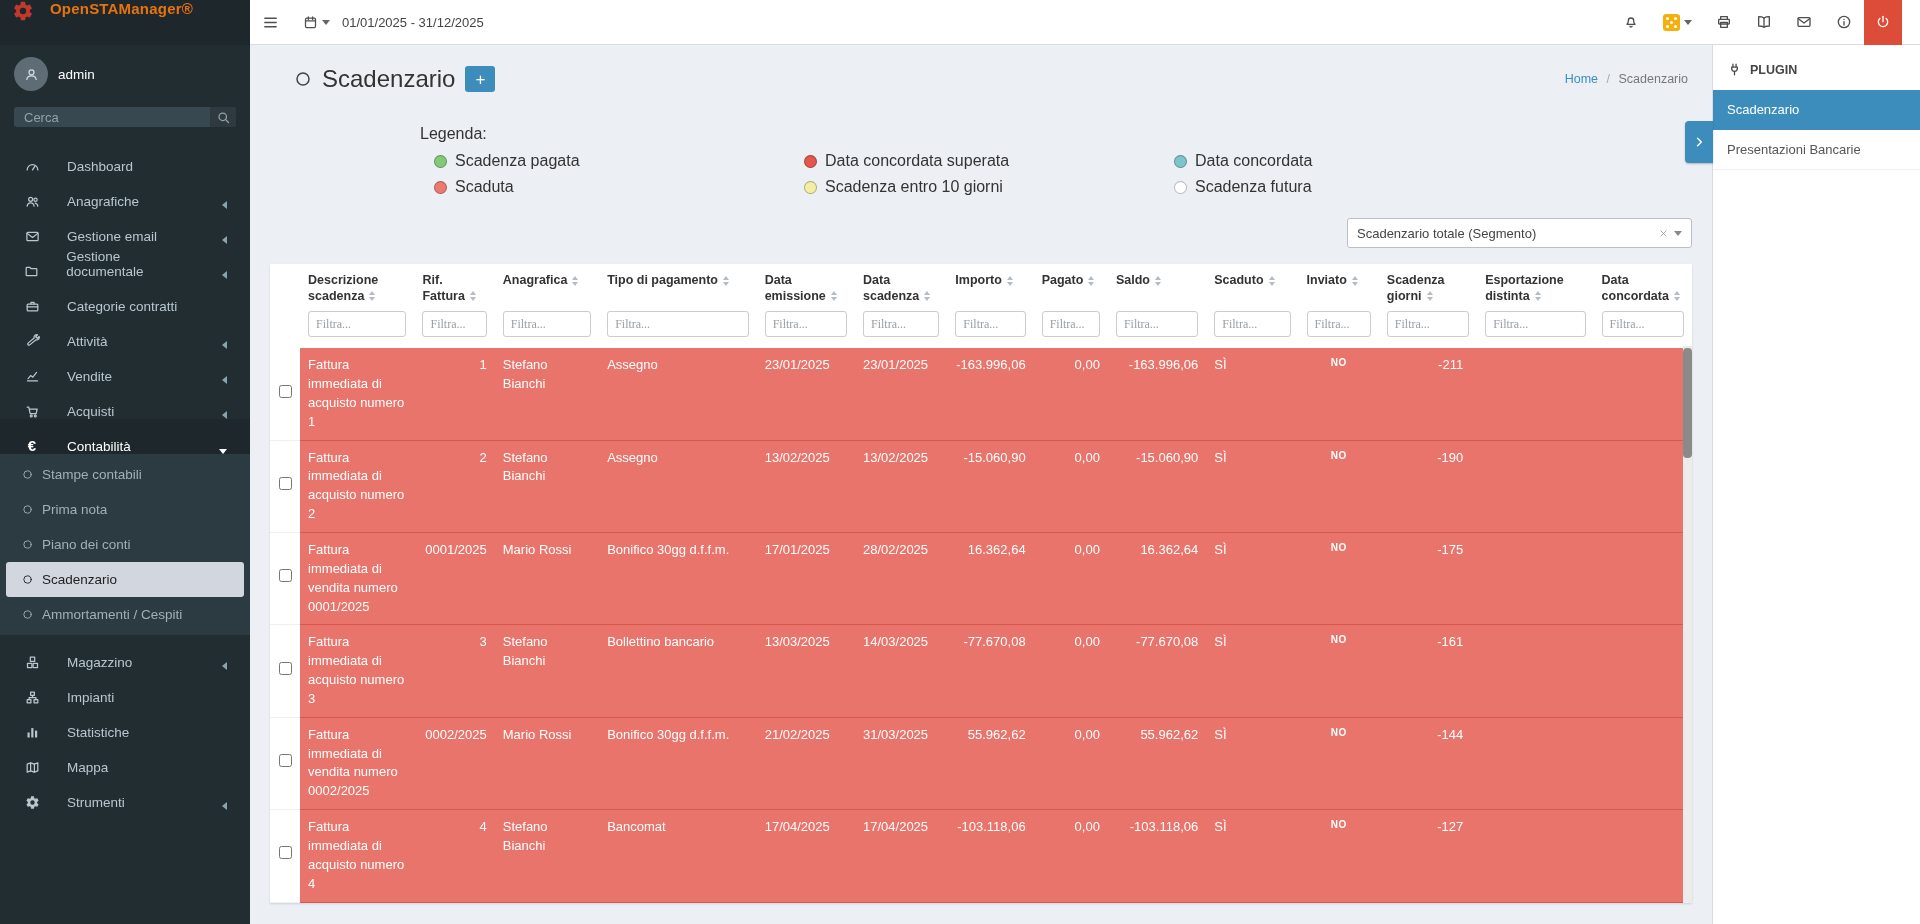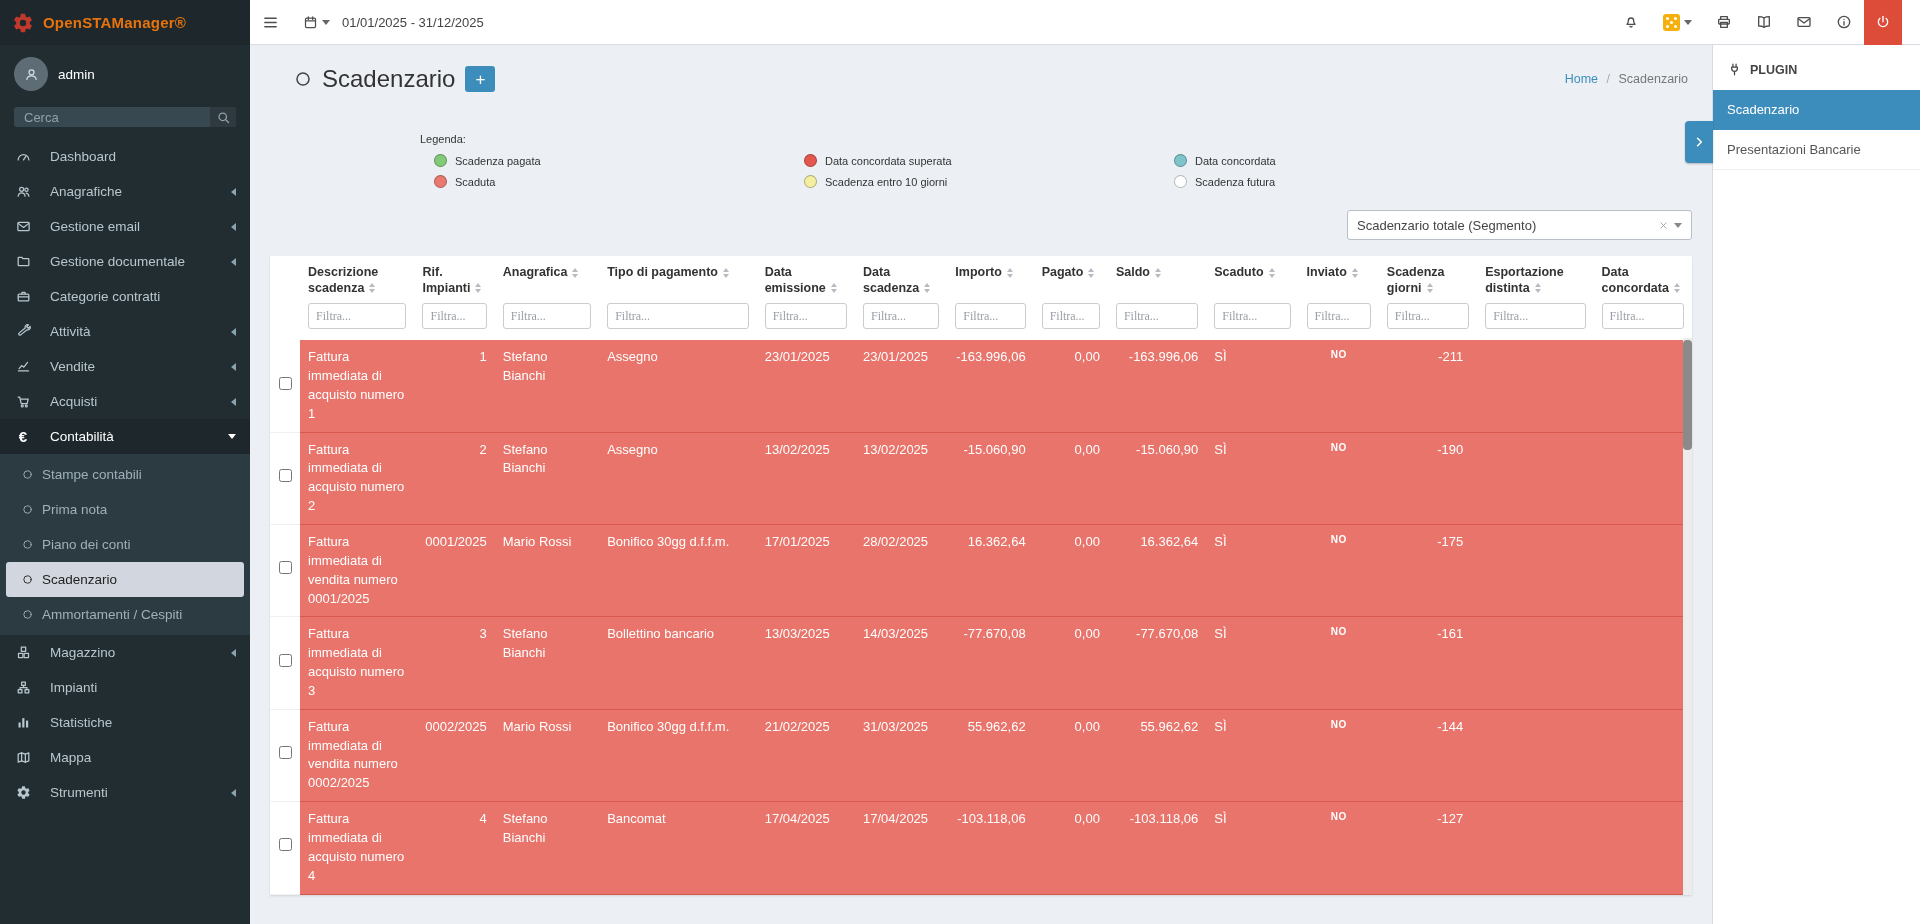--- a/index.html
+++ b/index.html
@@ -5,32 +5,32 @@
   * { margin:0; padding:0; box-sizing:border-box; }
   html,body { width:1920px; height:924px; overflow:hidden; }
   body { display:flex; font-family:"Liberation Sans", sans-serif; font-size:13px; color:#333; background:#ecf0f5; }
 
   svg.ic { width:15px; height:15px; fill:none; stroke:currentColor; stroke-width:2; stroke-linecap:round; stroke-linejoin:round; display:block; }
   svg.ic-xs { width:11px; height:11px; }
   svg.ic-lg { width:22px; height:22px; }
 
   
   .sidebar { width:250px; min-width:250px; background:#222d32; color:#b8c7ce; display:flex; flex-direction:column; }
-  .logo { height:45px; background:#1e282c; display:flex; align-items:center; gap:9px; padding:0 12px; }
+  .logo { height:45px; background:#1e282c; display:flex; gap:16px; padding:0 12px; }
   .logo-gear { color:#c0392b; display:flex; }
   .logo-text { color:#e8730d; font-weight:bold; font-size:15px; letter-spacing:.2px; }
   .user-panel { display:flex; align-items:center; gap:10px; padding:12px 14px 10px; }
   .avatar { width:34px; height:34px; border-radius:50%; background:#5e6d75; color:#d5dde1; display:flex; align-items:center; justify-content:center; }
   .user-name { color:#fff; font-size:13.5px; }
   .search { margin:6px 14px 12px; height:20px; background:#374850; border-radius:3px; display:flex; overflow:hidden; }
   .search input { flex:1; background:transparent; border:none; outline:none; color:#eee; padding:0 10px; font-size:13px; font-family:inherit; }
   .search input::placeholder { color:#93a1a8; }
   .search-btn { width:34px; background:#2f3a40; border:none; color:#93a1a8; display:flex; align-items:center; justify-content:center; cursor:pointer; }
   .menu a { text-decoration:none; }
-  .mi { display:flex; align-items:center; gap:18px; padding:0 14px; height:35px; color:#b8c7ce; font-size:13.5px; cursor:pointer; }
+  .mi { display:flex; align-items:flex-end; gap:26px; padding:0 23px; height:35px; color:#b8c7ce; font-size:13.5px; cursor:pointer; }
   .mi-ic { width:18px; display:flex; justify-content:center; align-items:center; }
   .mi-ic.euro { font-size:15px; font-weight:bold; }
   .mi-caret { margin-left:auto; display:flex; }
   .caret-left { width:0; height:0; border-top:4px solid transparent; border-bottom:4px solid transparent; border-right:5px solid #8aa4af; }
   .mi.parent-active { background:#1e282c; color:#fff; }
   .caret-down-s { width:0; height:0; border-left:4px solid transparent; border-right:4px solid transparent; border-top:5px solid #fff; }
   .submenu { background:#2c3b41; padding:3px 0; }
   .smi { display:flex; align-items:center; gap:9px; height:35px; padding:0 14px 0 22px; color:#9fb0b9; font-size:13.5px; cursor:pointer; }
   .smi.active { background:#d2d6de; color:#222; margin:0 6px; border-radius:3px; padding-left:16px; }
 
@@ -51,21 +51,21 @@
   
   .content { flex:1; min-width:0; background:#ecf0f5; padding:0 20px; overflow:hidden; position:relative; }
   .content-header { display:flex; justify-content:space-between; align-items:center; margin:20px 4px 0 24px; }
   .ch-left { display:flex; align-items:center; gap:10px; color:#444; }
   .page-title { font-size:24px; font-weight:400; color:#333; }
   .btn-add { background:#3c8dbc; color:#fff; border:none; border-radius:3px; width:30px; height:26px; font-size:17px; line-height:1; cursor:pointer; font-family:inherit; }
   .breadcrumb { font-size:12.5px; color:#777; }
   .breadcrumb a { color:#3c8dbc; text-decoration:none; cursor:pointer; }
   .breadcrumb .sep { margin:0 5px; color:#aaa; }
 
-  .legend { margin:40px 0 0 150px; font-size:11px; color:#333; }
+  .legend { margin:32px 0 0 150px; font-size:16px; color:#333; }
   .legend-title { margin-bottom:9px; }
   .legend-grid { display:grid; grid-template-columns:370px 370px 370px; row-gap:8px; margin-left:14px; }
   .legend-item { display:flex; align-items:center; gap:8px; }
   .dot { width:13px; height:13px; border-radius:50%; border:1px solid rgba(0,0,0,.28); background:#fff; flex-shrink:0; }
 
   .segment-row { display:flex; justify-content:flex-end; margin-top:22px; }
   .select2 { width:345px; height:30px; background:#fff; border:1px solid #b9bfc7; border-radius:3px; display:flex; align-items:center; padding:0 9px; font-size:13px; color:#444; cursor:pointer; }
   .sel-text { flex:1; white-space:nowrap; overflow:hidden; }
   .sel-clear { color:#999; display:flex; margin-right:6px; cursor:pointer; }
   .sel-clear svg { width:9px; height:9px; stroke-width:2.2; }
@@ -572,21 +572,21 @@
               <col style="width:116px">
               <col style="width:98px">
           </colgroup>
           <thead>
             <tr>
               <th></th>
               <th><span>Descrizione scadenza</span><span class="sort">
                     <i class="s-up"></i>
                     <i class="s-down"></i>
                   </span></th>
-              <th><span>Rif. Impianti</span><span class="sort">
+              <th><span>Rif. Fattura</span><span class="sort">
                     <i class="s-up"></i>
                     <i class="s-down"></i>
                   </span></th>
               <th><span>Anagrafica</span><span class="sort">
                     <i class="s-up"></i>
                     <i class="s-down"></i>
                   </span></th>
               <th><span>Tipo di pagamento</span><span class="sort">
                     <i class="s-up"></i>
                     <i class="s-down"></i>

